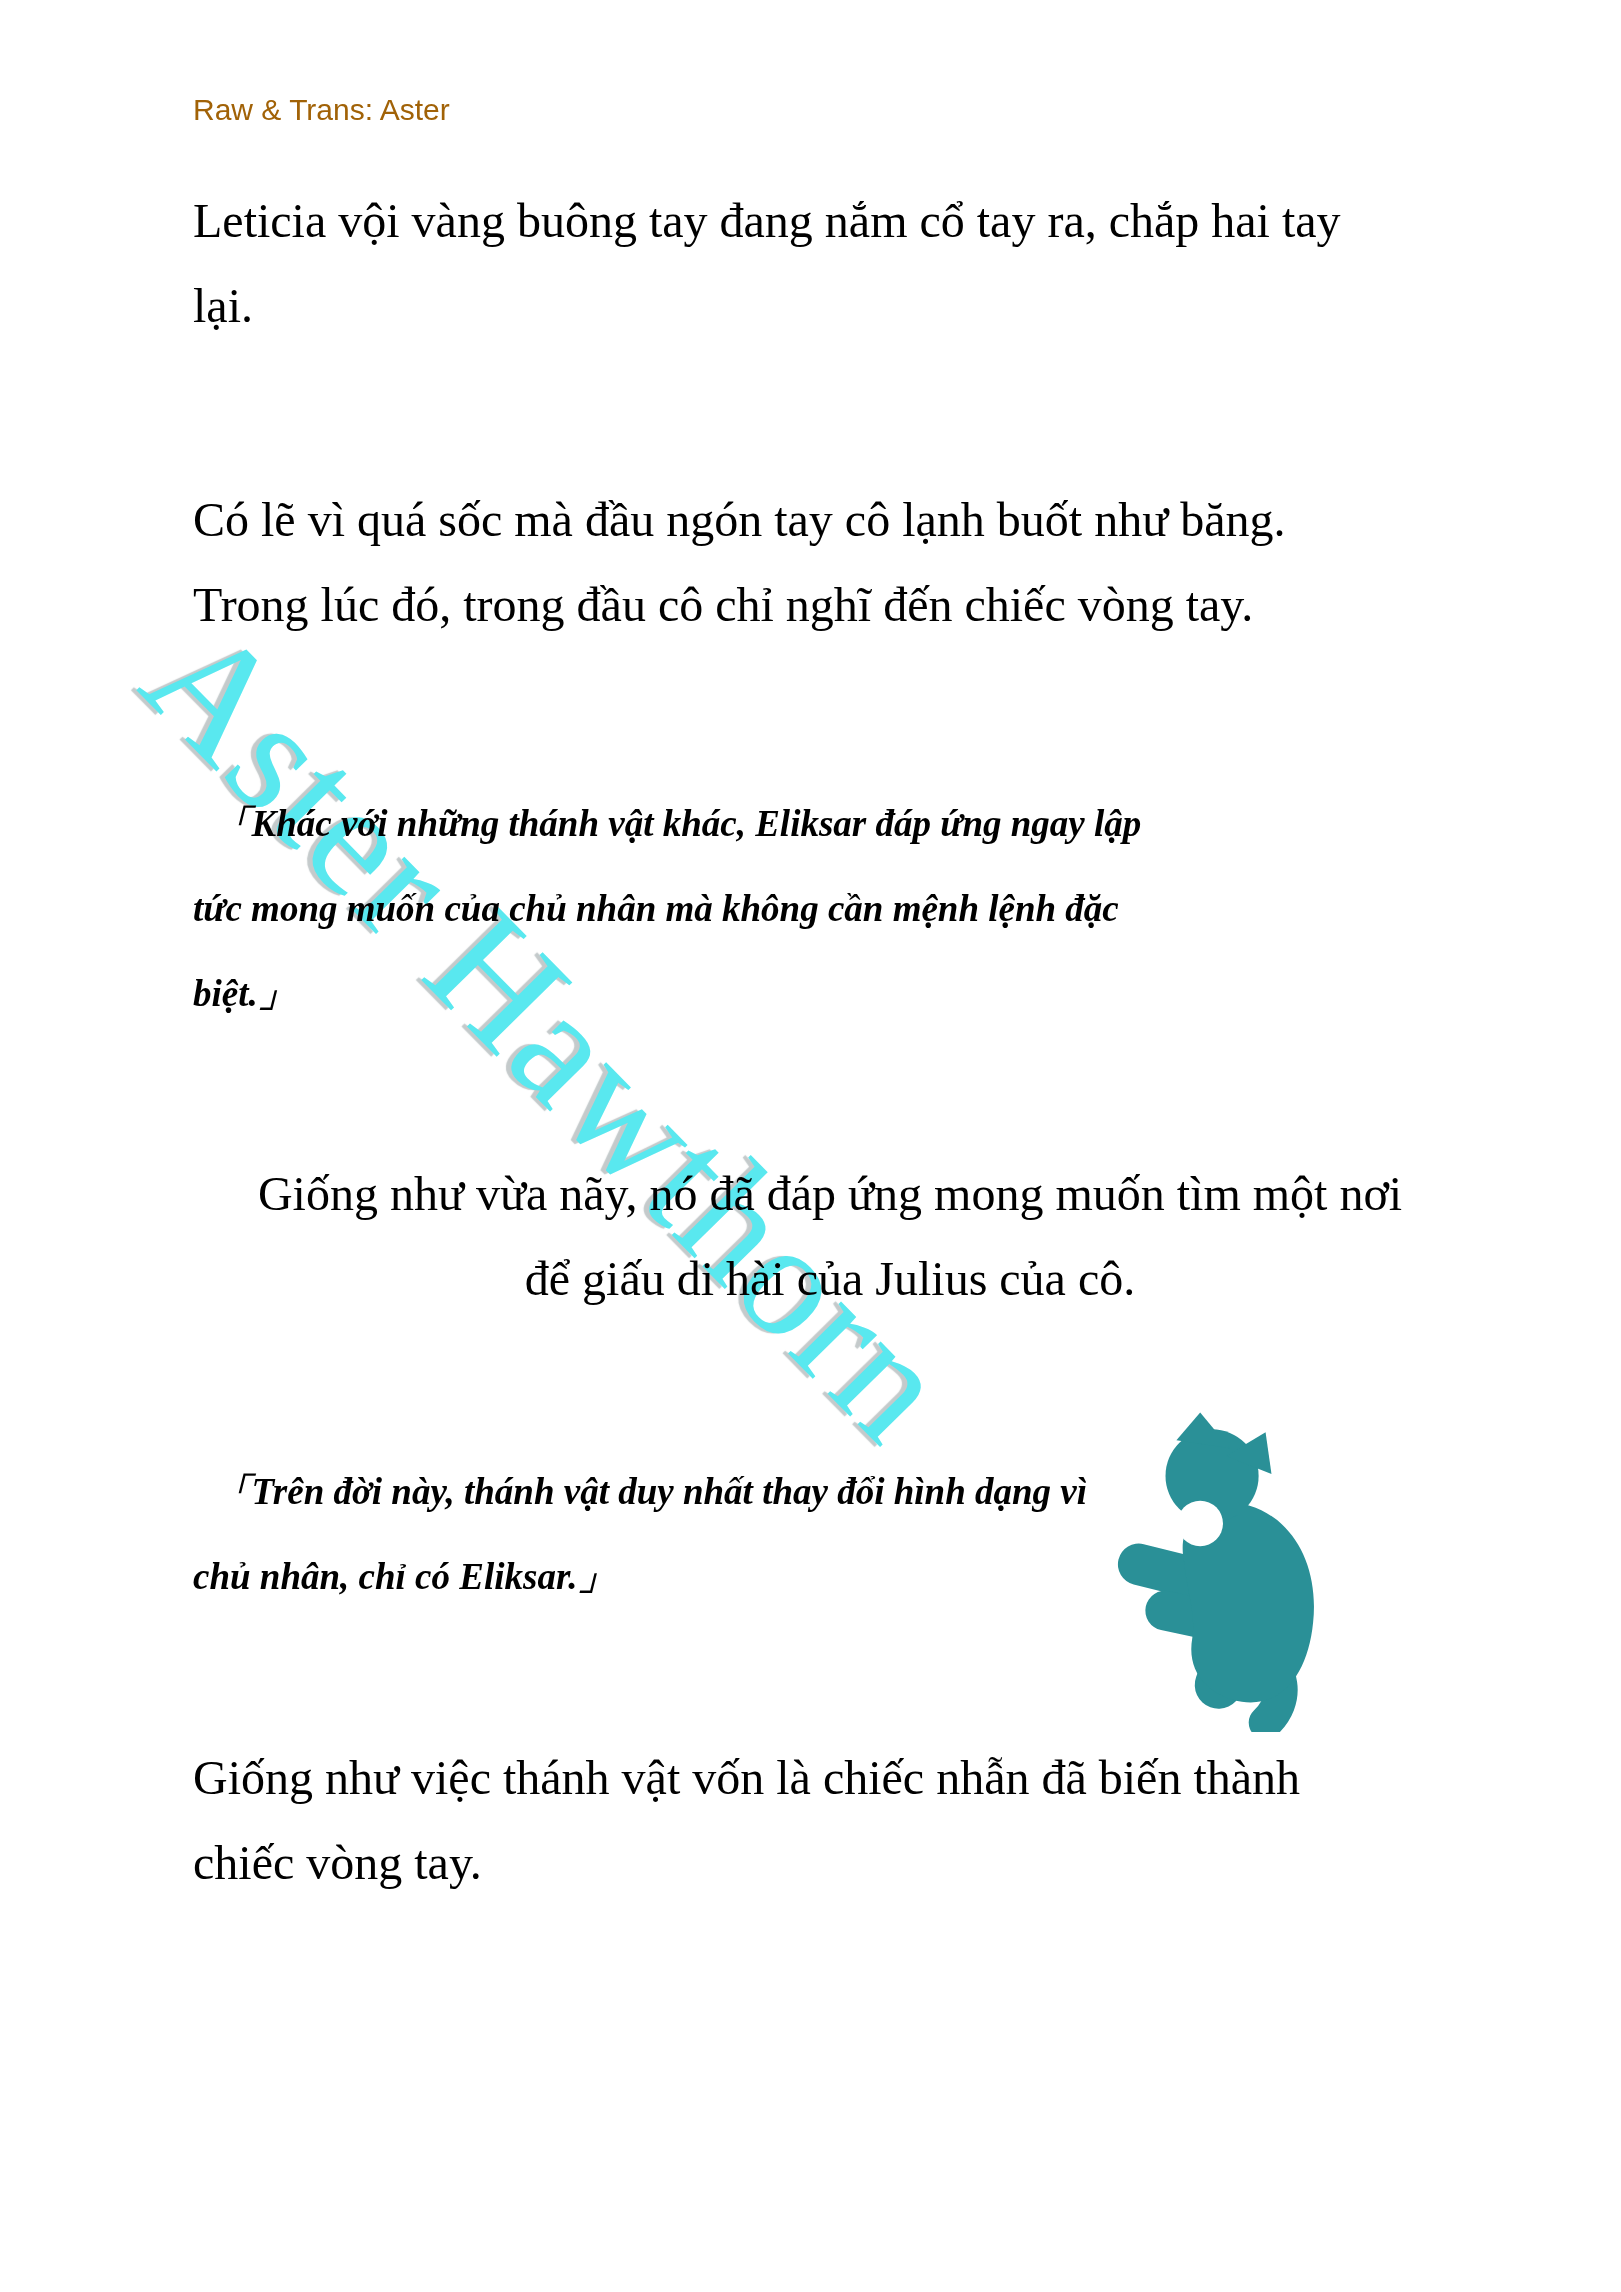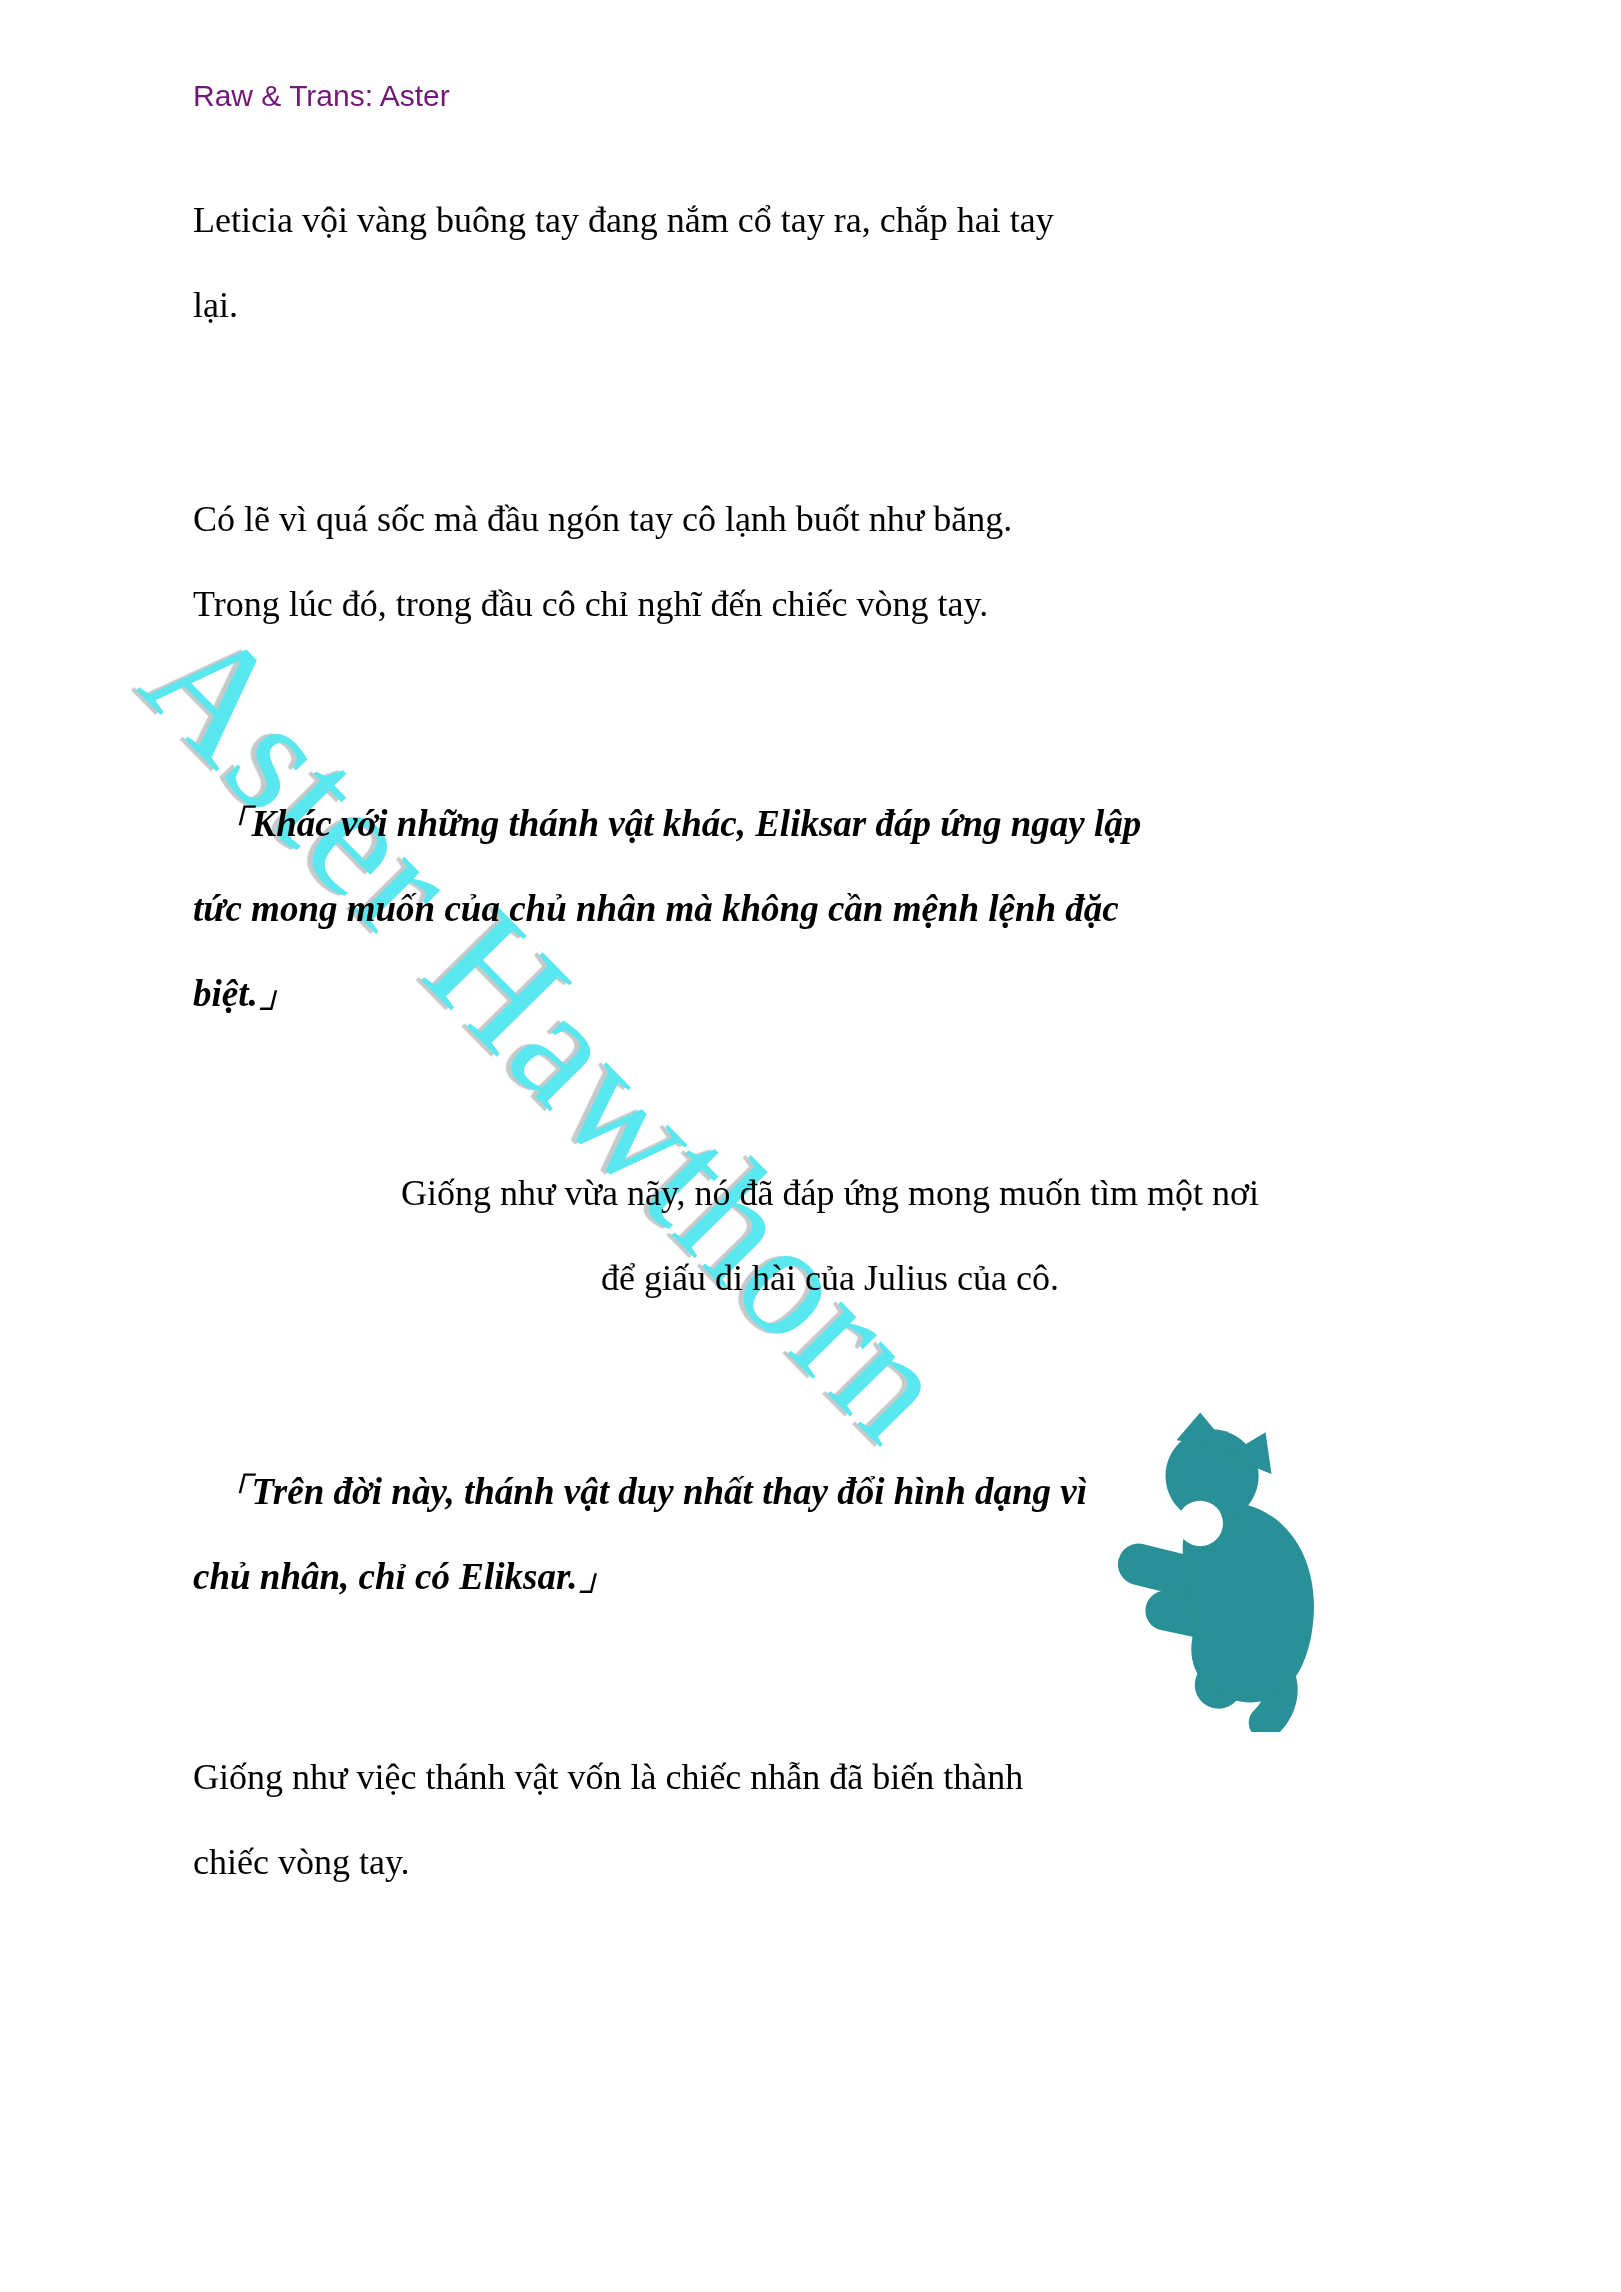--- a/index.html
+++ b/index.html
@@ -31,31 +31,31 @@
   .cat {
     position: absolute;
     left: 1115px;
     top: 1412px;
     z-index: 2;
   }
   .content { position: absolute; inset: 0; z-index: 3; }
   .header-credit {
     position: absolute;
     left: 193px;
-    top: 79px;
+    top: 93px;
     font-family: "Liberation Sans", sans-serif;
     font-size: 30px;
-    color: #701a75;
+    color: #a16207;
     white-space: pre-line;
   }
   .para {
     position: absolute;
     left: 193px;
     width: 1274px;
-    font-size: 36px;
+    font-size: 48px;
     line-height: 85px;
     white-space: pre-line;
   }
   .para.quote {
     font-size: 37px;
     font-weight: bold;
     font-style: italic;
     text-indent: 21.6px;
   }
   .p1 { top: 178px; }

